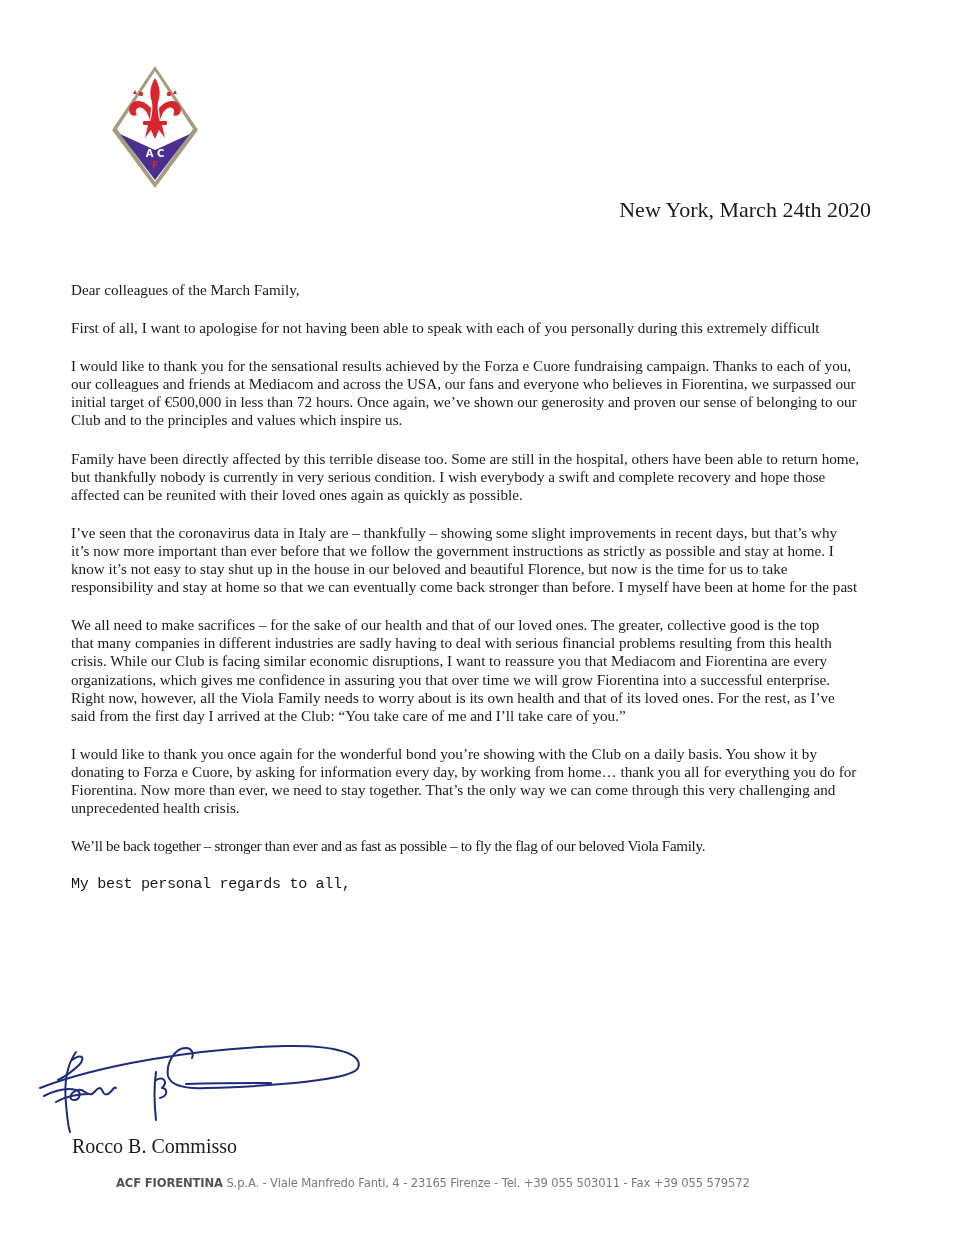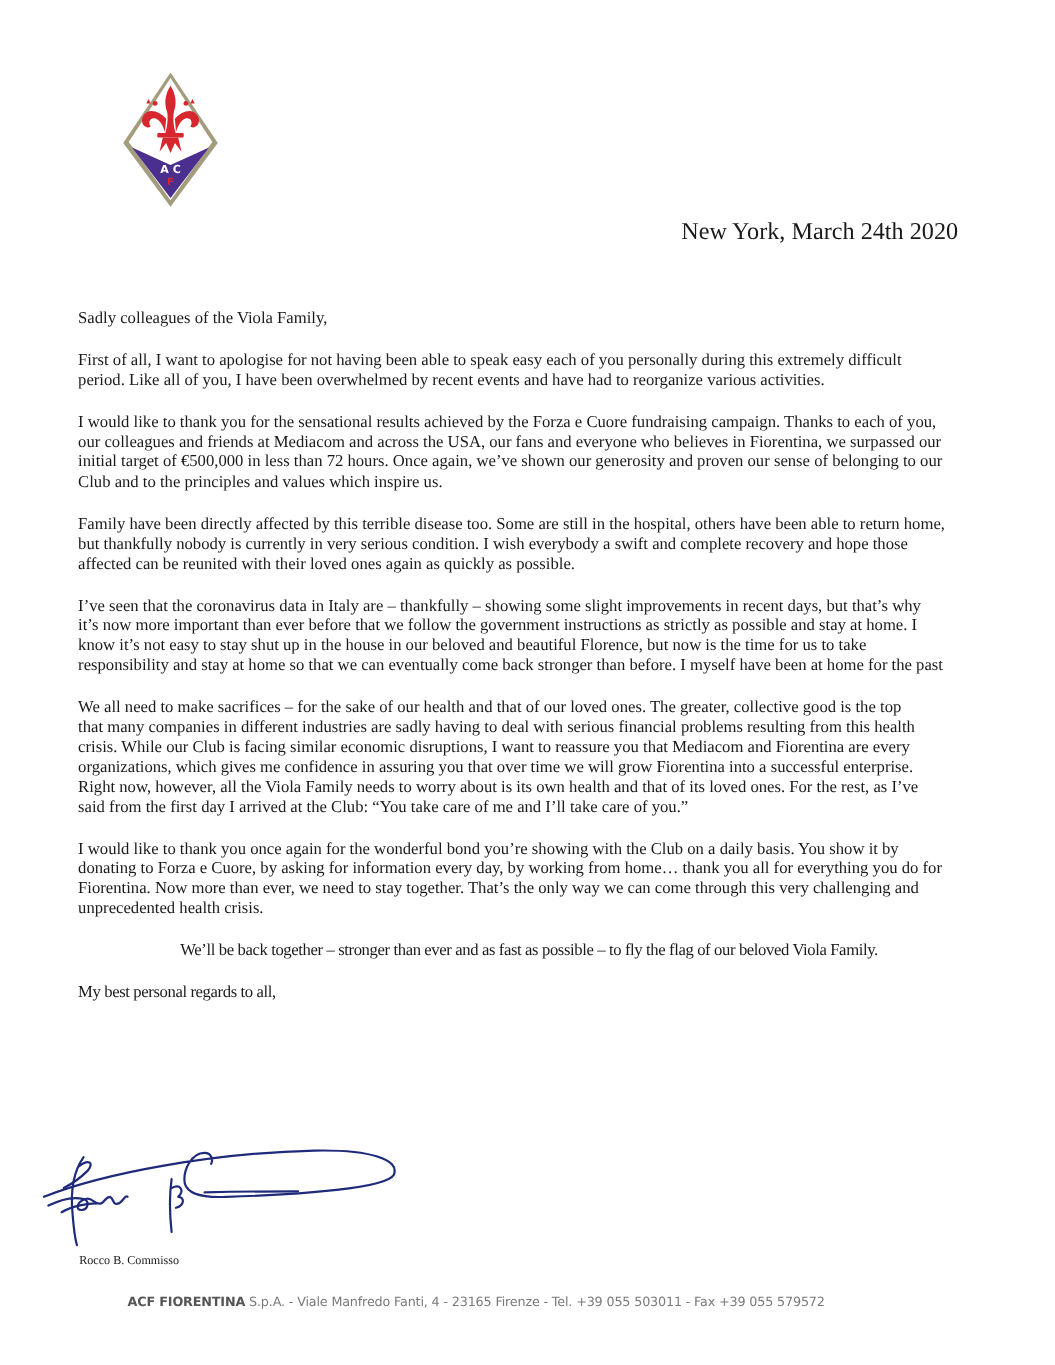--- a/index.html
+++ b/index.html
@@ -39,34 +39,34 @@
       line-height: 18.1px;
     }
     #letter-body p {
       margin: 0 0 20px 0;
       white-space: nowrap;
     }
     #letter-body p .ln {
       display: block;
     }
     #greeting { margin-bottom: 20px !important; }
-    #closing-line { letter-spacing: -0.35px; text-align: center; }
-    #regards-line { letter-spacing: -0.35px; }
+    #closing-line { letter-spacing: -0.35px; }
+    #regards-line { letter-spacing: -0.35px; font-family: Liberation Mono, monospace; }
     #signature {
       position: absolute;
       left: 36px;
       top: 1036px;
       width: 330px;
       height: 100px;
     }
     #signer-name {
       position: absolute;
       left: 72px;
       top: 1137px;
-      font-size: 11px;
+      font-size: 20px;
       line-height: 19px;
     }
     #footer {
       position: absolute;
       left: 116px;
       top: 1174px;
       font-family: "DejaVu Sans", "Liberation Sans", sans-serif;
       font-size: 11.6px;
       line-height: 19px;
       color: #7a7a7a;
@@ -100,25 +100,24 @@
     <path d="M23,30 L25,26 L27,30 Z"></path>
     <path d="M63,30 L65,26 L67,30 Z"></path>
   </g>
   <text x="45" y="93" text-anchor="middle" font-family="'DejaVu Sans', sans-serif" font-weight="bold" font-size="10" fill="#ffffff">A C</text>
   <text x="45" y="104" text-anchor="middle" font-family="'DejaVu Sans', sans-serif" font-weight="bold" font-size="9" fill="#d8262e">F</text>
 </svg>
 
 <div id="date-line">New York, March 24th 2020</div>
 
 <div id="letter-body">
-  <p id="greeting">Sadly colleagues of the Viola Family,</p>
+  <p id="greeting">Dear colleagues of the March Family,</p>
 
   <p>
-    <span class="ln">First of all, I want to apologise for not having been able to speak easy each of you personally during this extremely difficult</span>
-    <span class="ln">period. Like all of you, I have been overwhelmed by recent events and have had to reorganize various activities.</span>
+    <span class="ln">First of all, I want to apologise for not having been able to speak with each of you personally during this extremely difficult</span>
   </p>
 
   <p>
     <span class="ln">I would like to thank you for the sensational results achieved by the Forza e Cuore fundraising campaign. Thanks to each of you,</span>
     <span class="ln">our colleagues and friends at Mediacom and across the USA,  our fans and everyone who believes in Fiorentina, we surpassed our</span>
     <span class="ln">initial target of €500,000 in less than 72 hours. Once again, we’ve shown our generosity and proven our sense of belonging to our</span>
     <span class="ln">Club and to the principles and values which inspire us.</span>
   </p>
 
   <p>

